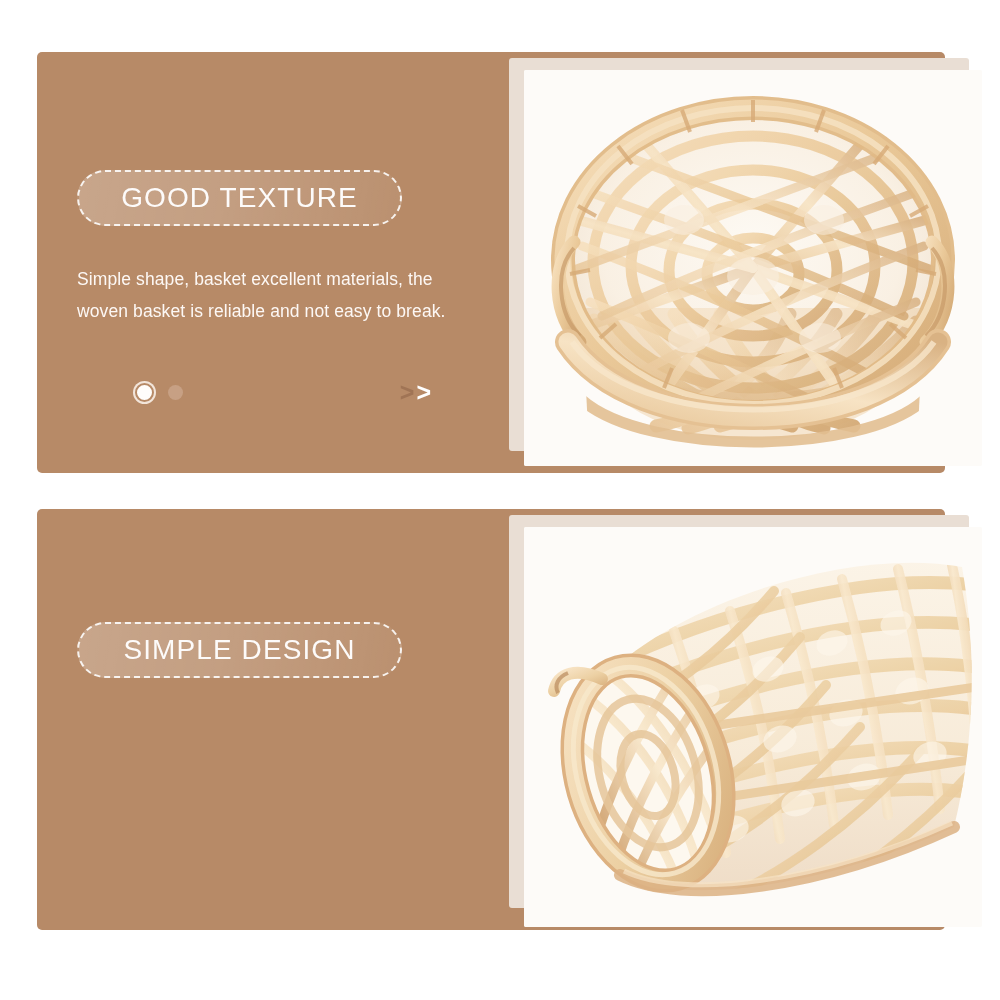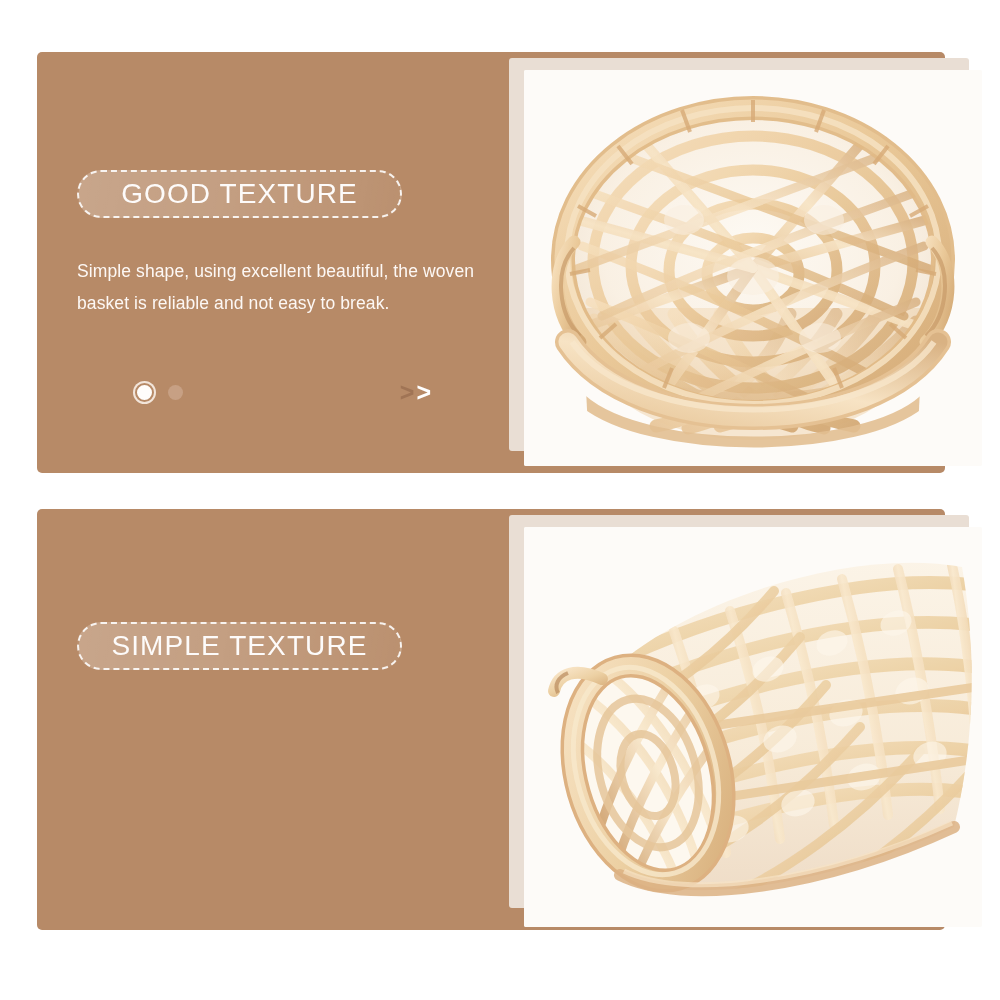--- a/index.html
+++ b/index.html
@@ -36,21 +36,21 @@
     width: 430px;
   }
   .card--one .card-text { top: 118px; }
   .card--two .card-text { top: 113px; }
 
   
   .title-pill {
     display: inline-flex;
     align-items: center;
     justify-content: center;
-    height: 48px;
+    height: 56px;
     padding: 0 30px;
     min-width: 325px;
     border-radius: 999px;
     border: 2px dashed rgba(255,255,255,0.88);
     background: linear-gradient(100deg,
                 rgba(255,255,255,0.24) 0%,
                 rgba(255,255,255,0.18) 45%,
                 rgba(255,255,255,0.06) 100%);
     color: #fdfbfa;
     font-size: 28px;
@@ -147,21 +147,21 @@
 </style>
 </head>
 <body>
 
 <div class="page">
 
   <section class="card card--one">
 
     <div class="card-text">
       <div class="title-pill">GOOD TEXTURE</div>
-      <p class="card-body">Simple shape, using excellent beautiful, the woven basket is reliable and not easy to break.</p>
+      <p class="card-body">Simple shape, basket excellent materials, the woven basket is reliable and not easy to break.</p>
     </div>
 
     <div class="card-footer">
       <div class="dots">
         <span class="dot is-active"></span>
         <span class="dot"></span>
       </div>
       <div class="arrows">
         <span class="arrow-dim">&gt;</span>
         <span class="arrow-lit">&gt;</span>
@@ -300,21 +300,21 @@
           <path d="M44 272 C 110 372, 350 372, 414 272" fill="none" stroke="url(#caneB)" stroke-width="19" stroke-linecap="round"></path>
           <path d="M48 272 C 112 362, 348 362, 410 272" fill="none" stroke="#f7e6ca" stroke-width="6" opacity="0.8"></path>
         </svg>
       </div>
     </div>
   </section>
 
   <section class="card card--two">
 
     <div class="card-text">
-      <div class="title-pill">SIMPLE TEXTURE</div>
+      <div class="title-pill">SIMPLE DESIGN</div>
     </div>
 
     <div class="photo-stack">
       <div class="photo-backing"></div>
       <div class="photo-frame">
         <svg class="photo-canvas" viewBox="0 0 458 400" preserveAspectRatio="xMidYMid slice">
           <defs>
             <linearGradient id="caneC" x1="0" y1="0" x2="1" y2="1">
               <stop offset="0%" stop-color="#f8e4c6"></stop>
               <stop offset="50%" stop-color="#ecd0a3"></stop>

